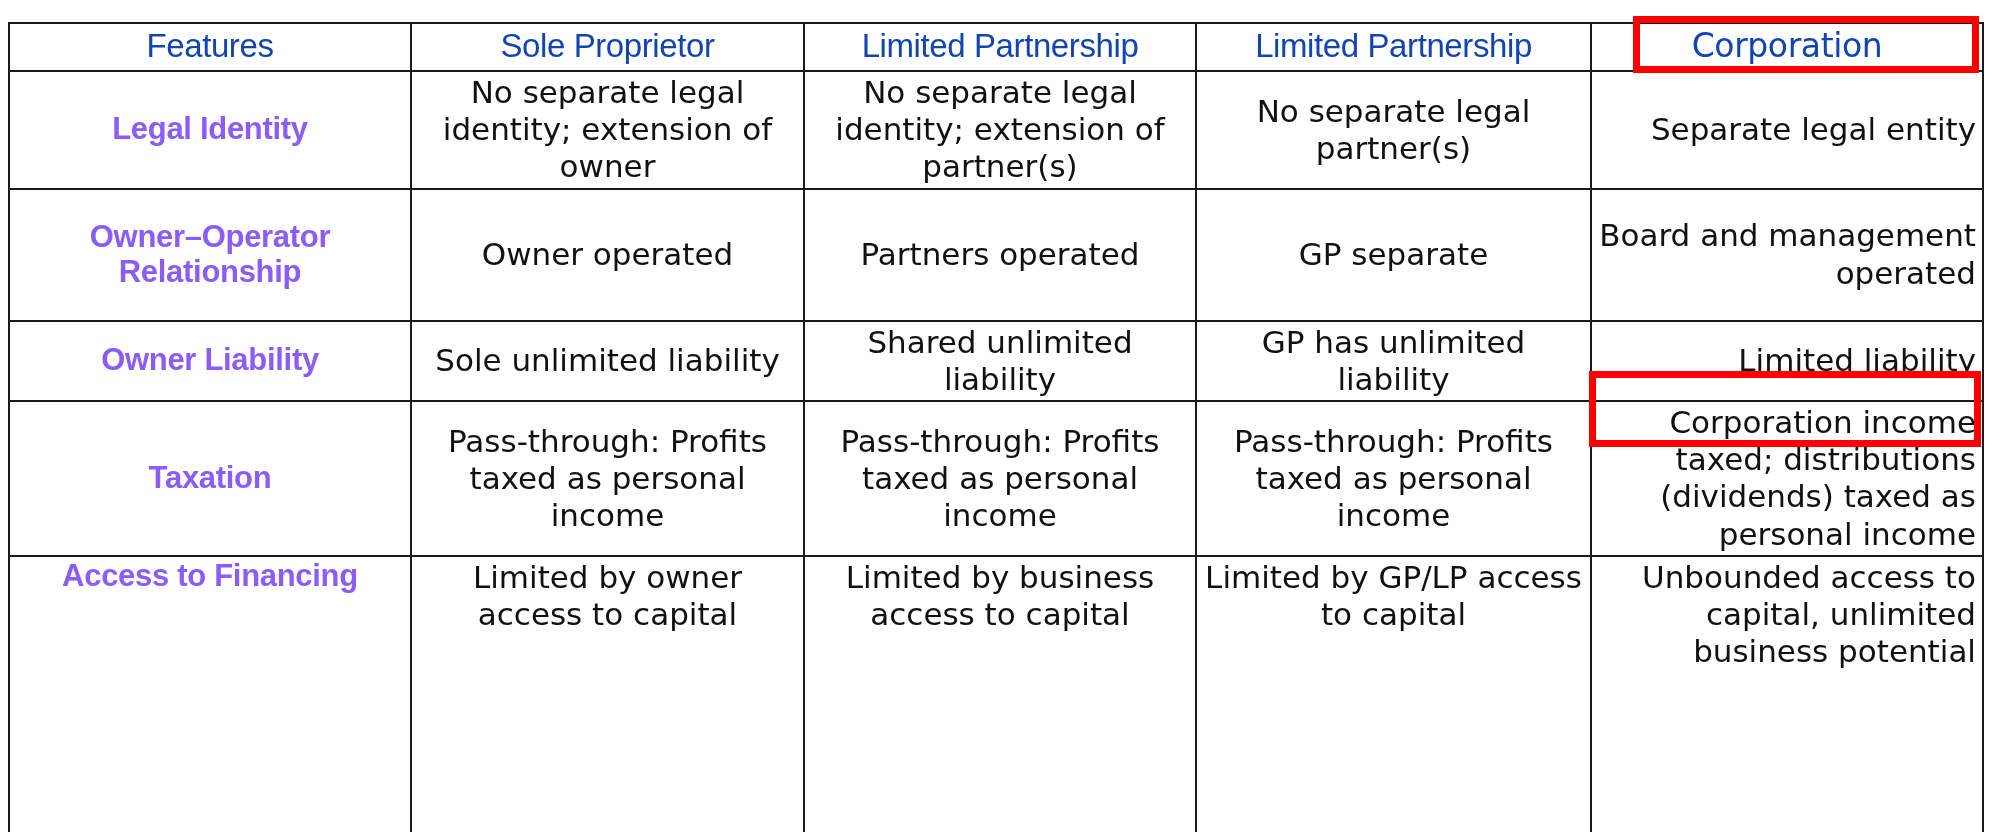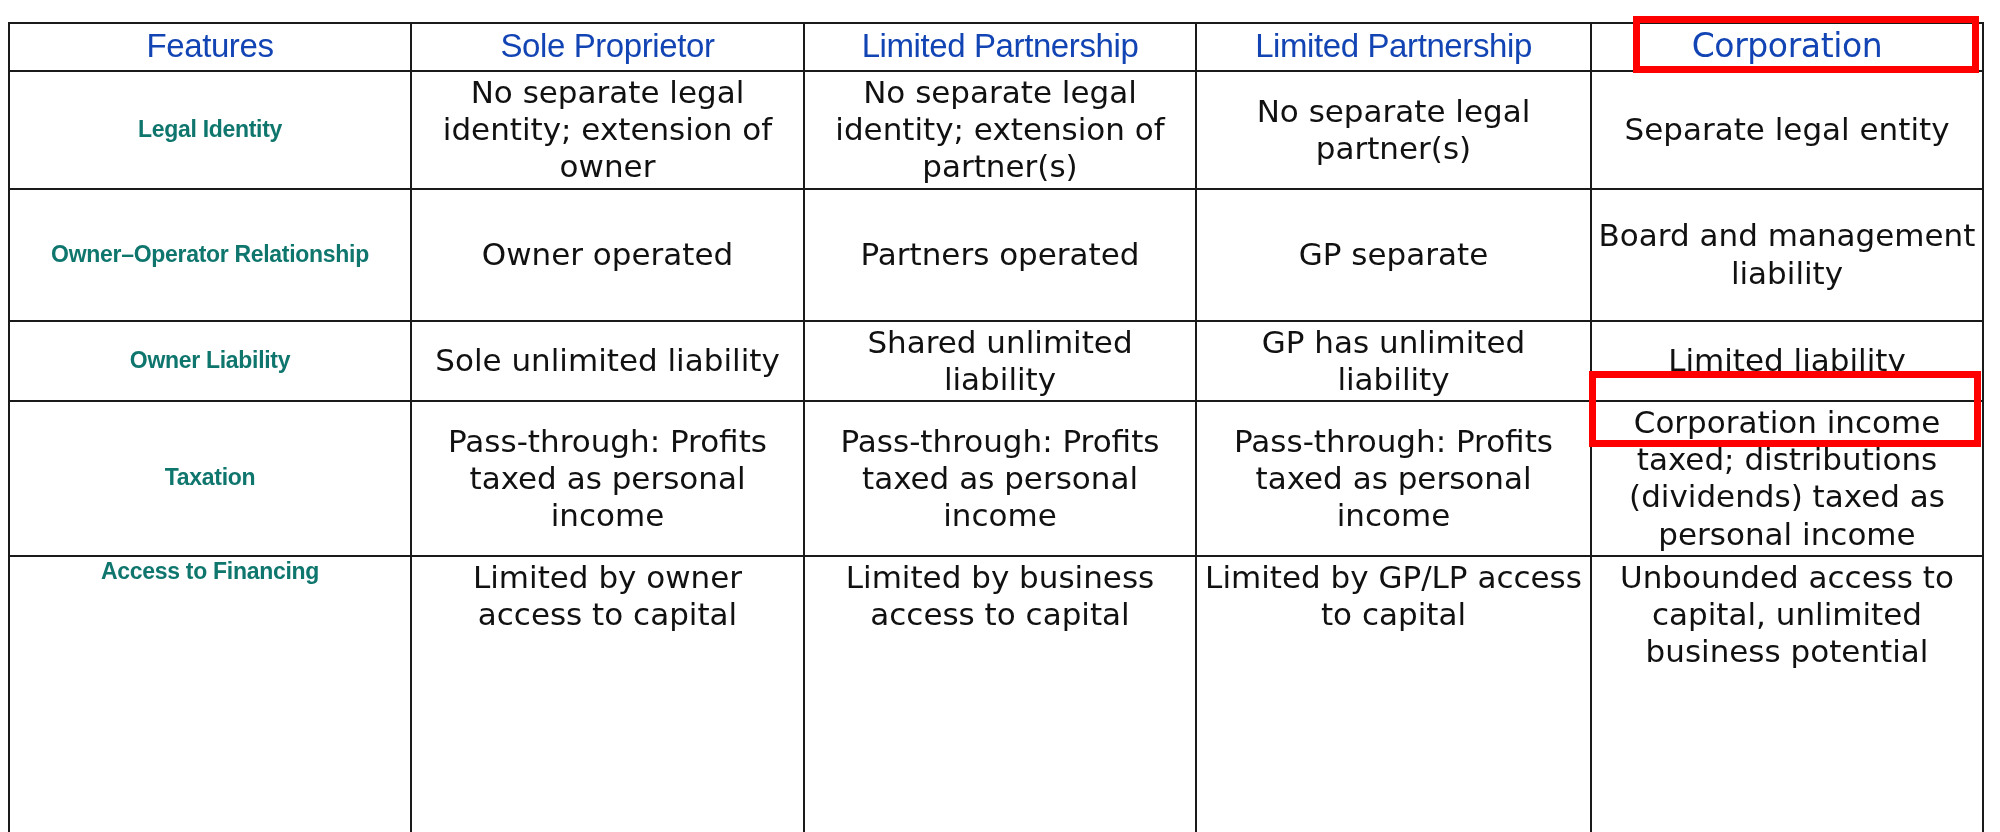--- a/index.html
+++ b/index.html
@@ -65,37 +65,38 @@
   th.corp-head {
     font-family: "DejaVu Sans", sans-serif;
     font-size: 30px;
     letter-spacing: 0px;
     position: relative;
     margin-top: 15px;
   }
 
   
   td.feature {
-    color: #0f766e;
+    color: #8b5cf6;
     font-weight: bold;
-    font-size: 23px;
+    font-size: 31px;
     line-height: 1.12;
     letter-spacing: -0.3px;
   }
 
   td.value {
     color: #111111;
     font-weight: normal;
     font-size: 31px;
     line-height: 1.2;
     font-family: "DejaVu Sans", sans-serif;
   }
 
   td.value.corp {
     position: relative;
+    text-align: right;
   }
 
   tr.r-legal     { height: 110px; }
   tr.r-owner-op  { height: 132px; }
   tr.r-liability { height:  60px; }
   tr.r-tax       { height: 148px; }
   tr.r-finance   { height: 284px; }
 
   tr.r-finance td.value,
   tr.r-finance td.feature {
@@ -153,21 +154,21 @@
         <td class="value">No separate legal identity; extension of partner(s)</td>
         <td class="value">No separate legal partner(s)</td>
         <td class="value corp">Separate legal entity</td>
       </tr>
 
       <tr class="r-owner-op">
         <td class="feature">Owner–Operator Relationship</td>
         <td class="value">Owner operated</td>
         <td class="value">Partners operated</td>
         <td class="value">GP separate</td>
-        <td class="value corp">Board and management liability</td>
+        <td class="value corp">Board and management operated</td>
       </tr>
 
       <tr class="r-liability">
         <td class="feature">Owner Liability</td>
         <td class="value">Sole unlimited liability</td>
         <td class="value">Shared unlimited liability</td>
         <td class="value">GP has unlimited liability</td>
         <td class="value corp">Limited liability</td>
       </tr>
 

